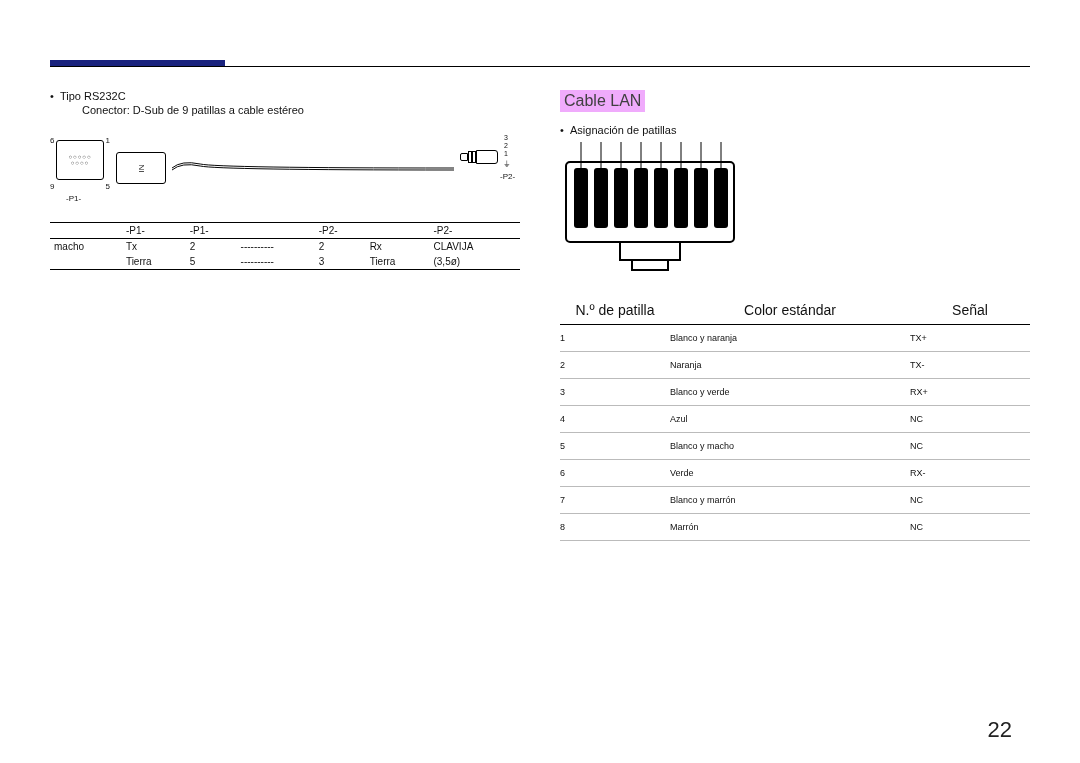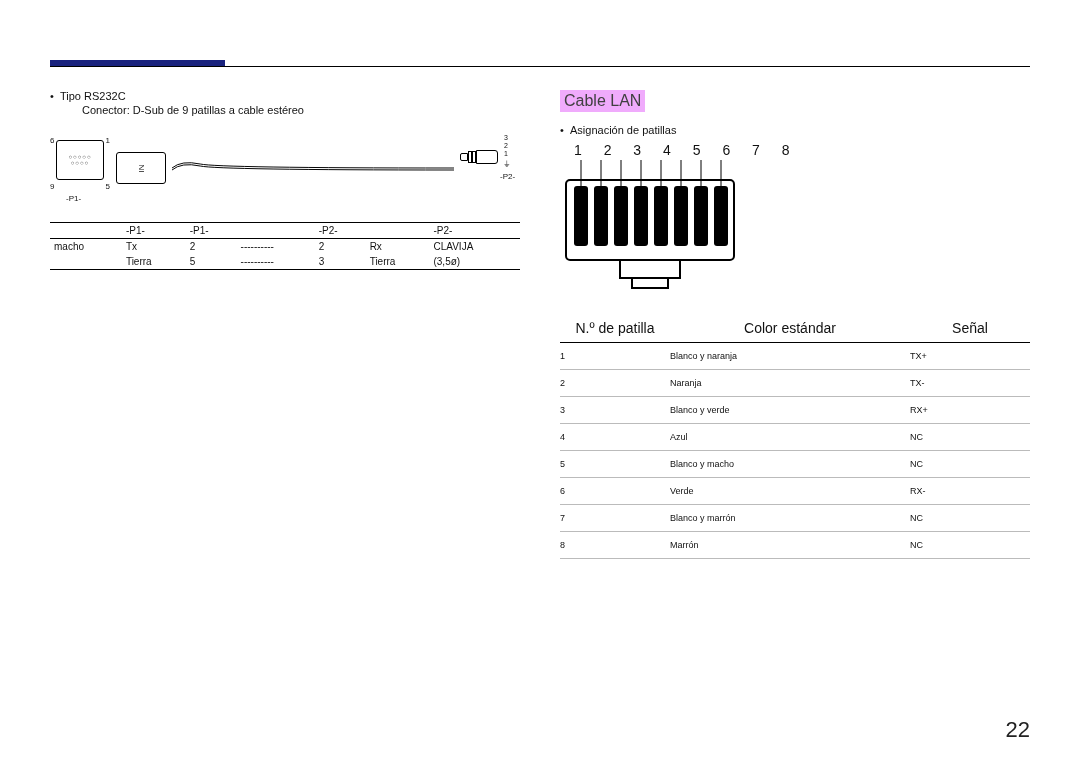--- a/index.html
+++ b/index.html
@@ -88,21 +88,21 @@
   .lan-head > div:nth-child(2){ flex:1;}
   .lan-head > div:nth-child(3){ width:120px;}
   .lan-row {
     display:flex; font-size:9px;
     border-bottom:1px solid #bbb; padding:8px 0;
   }
   .lan-row > div:nth-child(1){ width:110px;}
   .lan-row > div:nth-child(2){ flex:1;}
   .lan-row > div:nth-child(3){ width:120px;}
   .page-num {
-    position:absolute; right:50px; bottom:20px;
+    position:absolute; right:68px; bottom:20px;
     font-size:22px; color:#222;
   }
 </style>
 </head>
 <body>
 
 <div class="top-accent"></div>
 <div class="top-rule"></div>
 
 <div class="cols">
@@ -192,21 +192,20 @@
       </table>
   </div>
 
   <div class="col">
     <div class="heading-hl">Cable LAN</div>
     <div class="bullet-line">
       <span class="dot">•</span><span>Asignación de patillas</span>
     </div>
 
     <div class="rj45-area">
-      <div class="rj45-nums">1 2 3 4 5 6 7 8</div>
       <svg class="rj45-svg" viewBox="0 0 180 130">
         <g stroke="#000" stroke-width="2" fill="none">
           <rect x="6" y="20" width="168" height="80" rx="4"></rect>
           <path d="M60 100 L60 118 L120 118 L120 100"></path>
           <path d="M72 118 L72 128 L108 128 L108 118"></path>
         </g>
         <g fill="#000">
           <rect x="14" y="26" width="14" height="60" rx="3"></rect>
           <rect x="34" y="26" width="14" height="60" rx="3"></rect>
           <rect x="54" y="26" width="14" height="60" rx="3"></rect>

